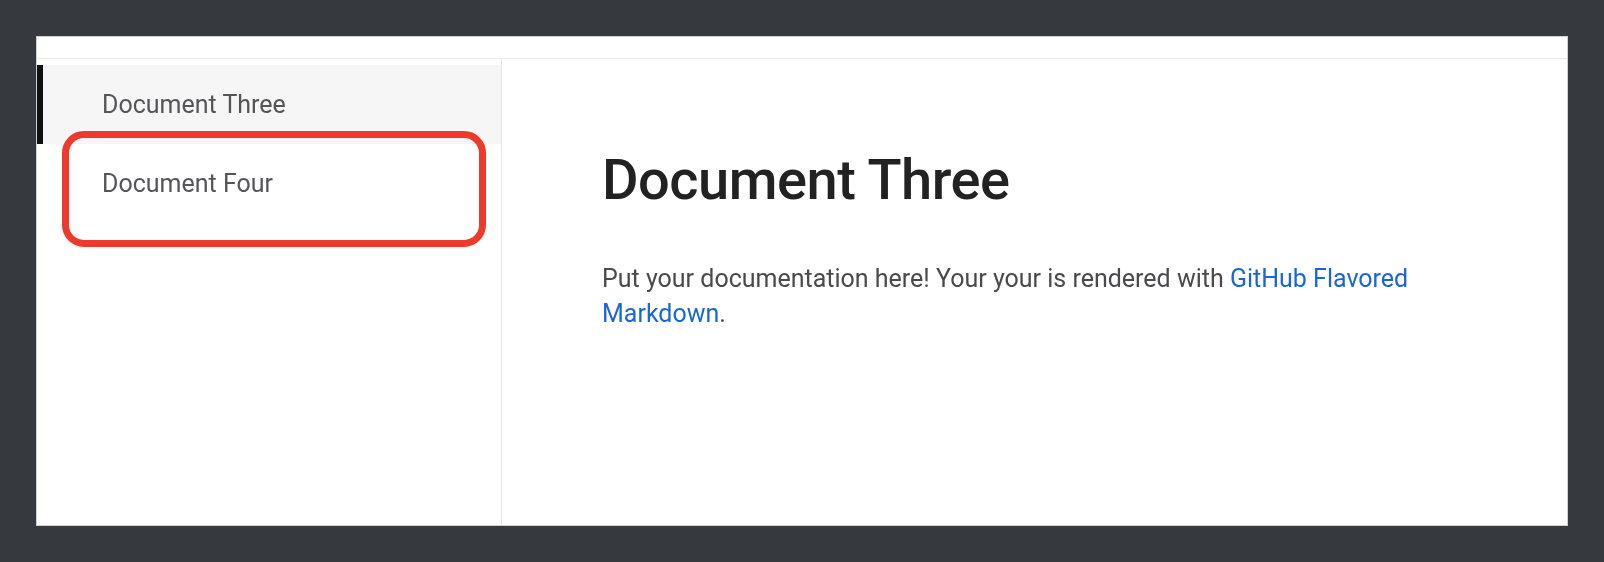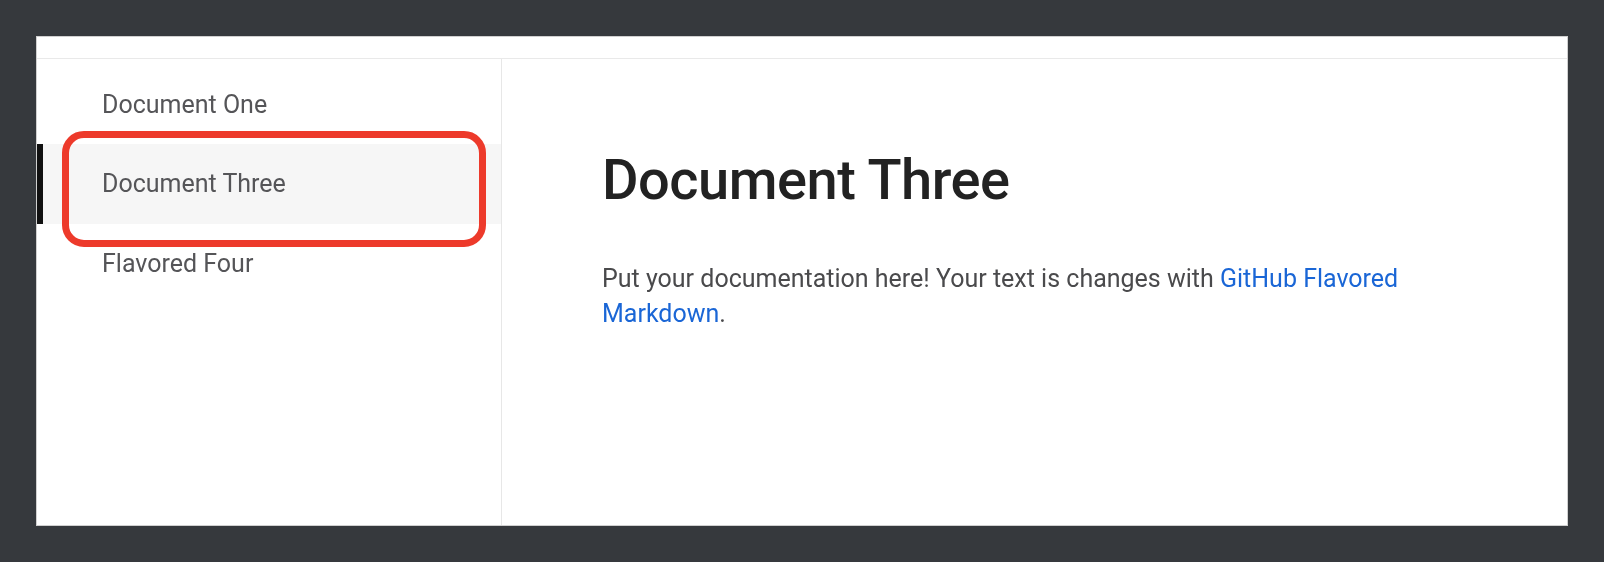--- a/index.html
+++ b/index.html
@@ -89,31 +89,28 @@
       text-decoration: none;
     }
   </style>
 </head>
 <body>
 
 <div class="window">
   <div class="top-strip"></div>
   <div class="content-row">
     <nav class="sidebar">
-      <div class="sidebar-item">
-        <span>Document One</span>
-      </div>
       <div class="sidebar-item active">
         <span>Document Three</span>
       </div>
       <div class="sidebar-item">
-        <span>Flavored Four</span>
+        <span>Document Four</span>
       </div>
       <div class="highlight-box"></div>
     </nav>
     <main class="main">
       <h1>Document Three</h1>
       <p>
-        <span>Put your documentation here! Your text is changes with </span><a href="#">GitHub Flavored Markdown</a><span>.</span>
+        <span>Put your documentation here! Your your is rendered with </span><a href="#">GitHub Flavored Markdown</a><span>.</span>
       </p>
     </main>
   </div>
 </div>
 
 </body></html>

